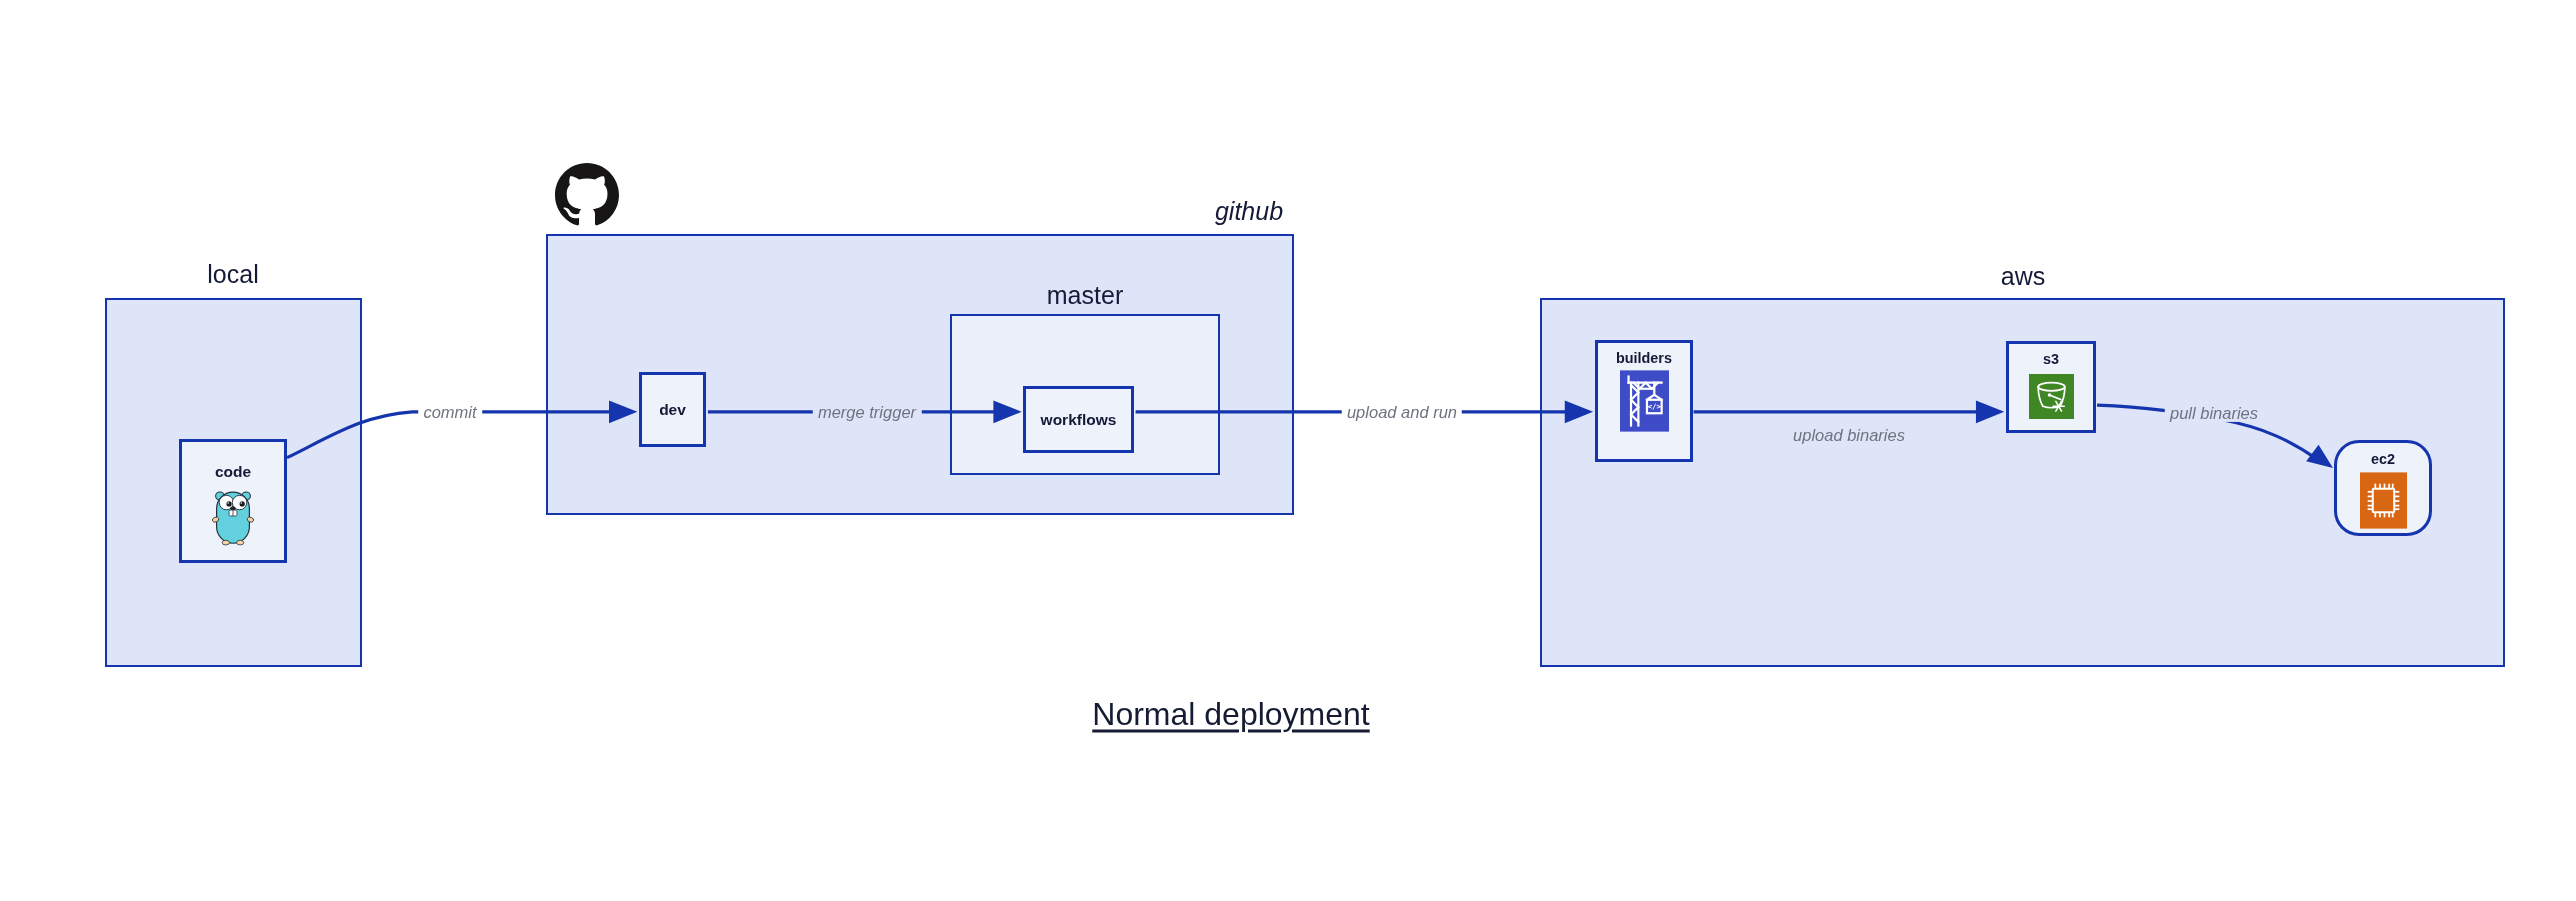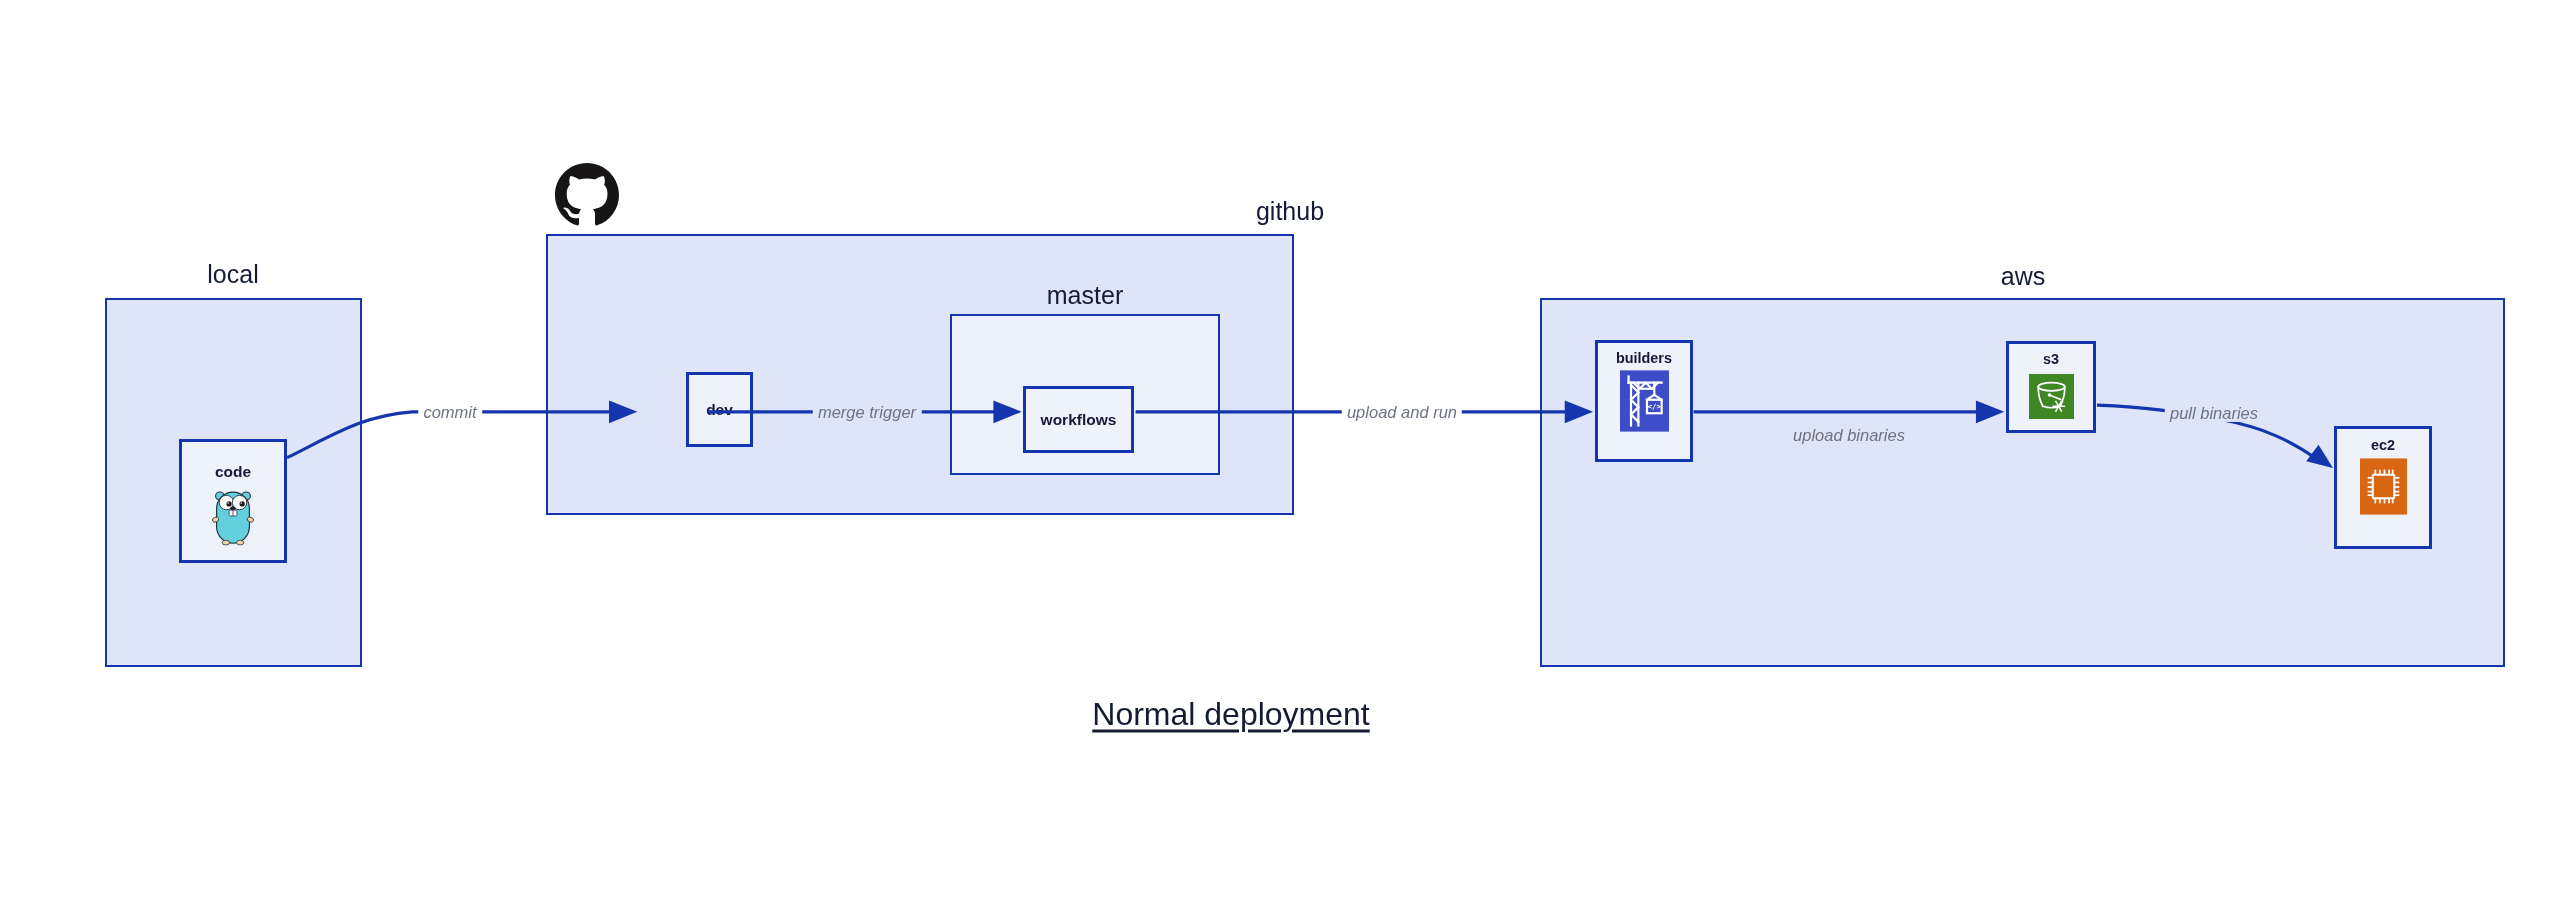--- a/index.html
+++ b/index.html
@@ -74,21 +74,21 @@
 </style>
 </head>
 <body>
 
 <div class="canvas">
 
   <div class="group" style="left:105px;top:298px;width:257px;height:369px;"></div>
   <div class="group-label" style="left:233px;top:274px;">local</div>
 
   <div class="group" style="left:546px;top:234px;width:748px;height:281px;"></div>
-  <div class="group-label" style="left:1290px;top:211px;">github</div>
+  <div class="group-label" style="left:1249px;top:211px;font-style:italic;">github</div>
 
   <div class="group master" style="left:950px;top:314px;width:270px;height:161px;"></div>
   <div class="group-label" style="left:1085px;top:295px;text-align:right;">master</div>
 
   <div class="group" style="left:1540px;top:298px;width:965px;height:369px;"></div>
   <div class="group-label" style="left:2023px;top:276px;">aws</div>
 
   <div class="gh-logo" style="left:555px;top:163px;">
     <svg width="64" height="64" viewBox="0 0 16 16" aria-hidden="true">
       <path fill="#171515" d="M8 0C3.58 0 0 3.58 0 8c0 3.54 2.29 6.53 5.47 7.59.4.07.55-.17.55-.38 0-.19-.01-.82-.01-1.49-2.01.37-2.53-.49-2.69-.94-.09-.23-.48-.94-.82-1.13-.28-.15-.68-.52-.01-.53.63-.01 1.08.58 1.23.82.72 1.21 1.87.87 2.33.66.07-.52.28-.87.51-1.07-1.78-.2-3.64-.89-3.64-3.95 0-.87.31-1.59.82-2.15-.08-.2-.36-1.02.08-2.12 0 0 .67-.21 2.2.82.64-.18 1.32-.27 2-.27s1.36.09 2 .27c1.53-1.04 2.2-.82 2.2-.82.44 1.1.16 1.92.08 2.12.51.56.82 1.27.82 2.15 0 3.07-1.87 3.75-3.65 3.95.29.25.54.73.54 1.48 0 1.07-.01 1.93-.01 2.2 0 .21.15.46.55.38A8.01 8.01 0 0 0 16 8c0-4.42-3.58-8-8-8z"></path>
@@ -112,21 +112,21 @@
         <rect x="26" y="32.5" width="12" height="9" rx="2" fill="#ffffff" stroke="#24323d" stroke-width="1.2"></rect>
         <line x1="32" y1="32.5" x2="32" y2="41.5" stroke="#24323d" stroke-width="1.2"></line>
         <ellipse cx="5.5" cy="47" rx="5" ry="3.6" fill="#f6d2a2" stroke="#24323d" stroke-width="1.2" transform="rotate(-22 5.5 47)"></ellipse>
         <ellipse cx="58.5" cy="47" rx="5" ry="3.6" fill="#f6d2a2" stroke="#24323d" stroke-width="1.2" transform="rotate(22 58.5 47)"></ellipse>
         <ellipse cx="21" cy="82" rx="5.5" ry="3.6" fill="#f6d2a2" stroke="#24323d" stroke-width="1.2"></ellipse>
         <ellipse cx="43" cy="82" rx="5.5" ry="3.6" fill="#f6d2a2" stroke="#24323d" stroke-width="1.2"></ellipse>
       </svg>
     </div>
   </div>
 
-  <div class="node" style="left:639px;top:372px;width:67px;height:75px;margin-left:47px;">
+  <div class="node" style="left:639px;top:372px;width:67px;height:75px;">
     <div class="node-label centered">dev</div>
   </div>
 
   <div class="node" style="left:1023px;top:386px;width:111px;height:67px;">
     <div class="node-label centered">workflows</div>
   </div>
 
   <div class="node" style="left:1595px;top:340px;width:98px;height:122px;border-width:3.1px;">
     <div class="node-label" style="font-size:14.4px;margin-top:7.2px;">builders</div>
     <div class="node-icon" style="margin-top:4.1px;">
@@ -164,21 +164,21 @@
         <circle cx="40" cy="41" r="3.4" fill="#ffffff"></circle>
         <g stroke="#ffffff" stroke-width="3" stroke-linecap="round">
           <line x1="47" y1="63" x2="69" y2="63"></line>
           <line x1="52.5" y1="53.5" x2="63.5" y2="72.5"></line>
           <line x1="63.5" y1="53.5" x2="52.5" y2="72.5"></line>
         </g>
       </svg>
     </div>
   </div>
 
-  <div class="node" style="left:2334px;top:426px;width:98px;height:123px;border-width:3.1px;">
+  <div class="node" style="left:2334px;top:440px;width:98px;height:96px;border-width:3.1px;border-radius:25px;">
     <div class="node-label" style="font-size:14.4px;margin-top:8.2px;">ec2</div>
     <div class="node-icon" style="margin-top:5.2px;">
       <svg width="47" height="57" viewBox="0 0 92 110">
         <rect x="0" y="0" width="92" height="110" fill="#d86613"></rect>
         <rect x="25" y="32" width="42" height="46" rx="2" fill="none" stroke="#ffffff" stroke-width="4"></rect>
         <g stroke="#ffffff" stroke-width="3.4">
           <line x1="30" y1="22" x2="30" y2="32"></line>
             <line x1="39" y1="22" x2="39" y2="32"></line>
           <line x1="48" y1="22" x2="48" y2="32"></line>
             <line x1="57" y1="22" x2="57" y2="32"></line>

